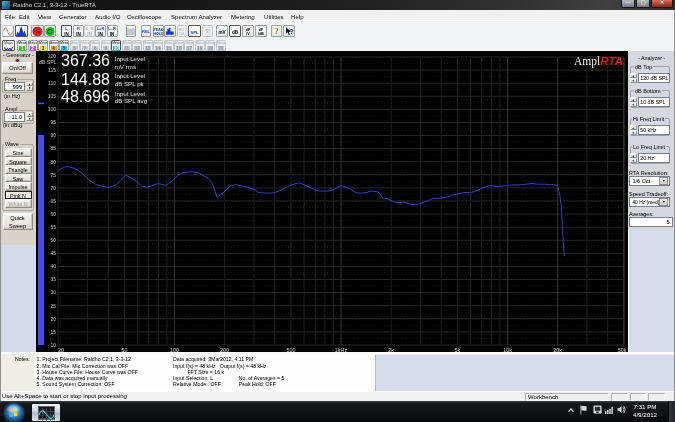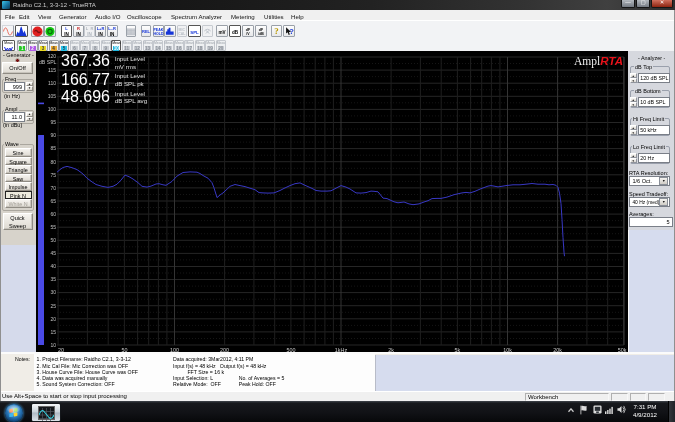--- a/index.html
+++ b/index.html
@@ -405,21 +405,21 @@
 <text x="471.5" y="301.2" text-anchor="middle" font-size="5.4" fill="#cccccc">10k</text>
 <text x="521.6" y="301.2" text-anchor="middle" font-size="5.4" fill="#cccccc">20k</text>
 <text x="590.4" y="301.2" text-anchor="end" font-size="5.4" fill="#cccccc">50k</text>
 </g>
 </svg>
 </div>
 
 <div class="abs" id="bignum">
   <div class="bnum" style="left:0;top:0.4px">367.36</div>
   <div class="blab" style="left:53.7px;top:2.3px">Input Level<br>mV rms</div>
-  <div class="bnum" style="left:0;top:18.9px">166.77</div>
+  <div class="bnum" style="left:0;top:18.9px">144.88</div>
   <div class="blab" style="left:53.7px;top:19.4px">Input Level<br>dB SPL pk</div>
   <div class="bnum" style="left:0;top:36.1px">48.696</div>
   <div class="blab" style="left:53.7px;top:36.7px">Input Level<br>dB SPL avg</div>
 </div>
 <div class="abs" id="logo"><span class="t">Ampl</span><span class="r">RTA</span></div>
 
 <div class="abs" id="rpanel">
 <div style="position:absolute;left:0;top:179px;width:47px;height:123px;background:#d6dcee;border-left:1px solid #fafafa"></div>
     <div class="ptext" style="left:10px;top:3.5px;font-size:5.4px">- Analyzer -</div>
     <div class="pbox" style="left:1.8px;top:14.7px;width:40.4px;height:17.8px;border-color:#9aa0ac"></div>

